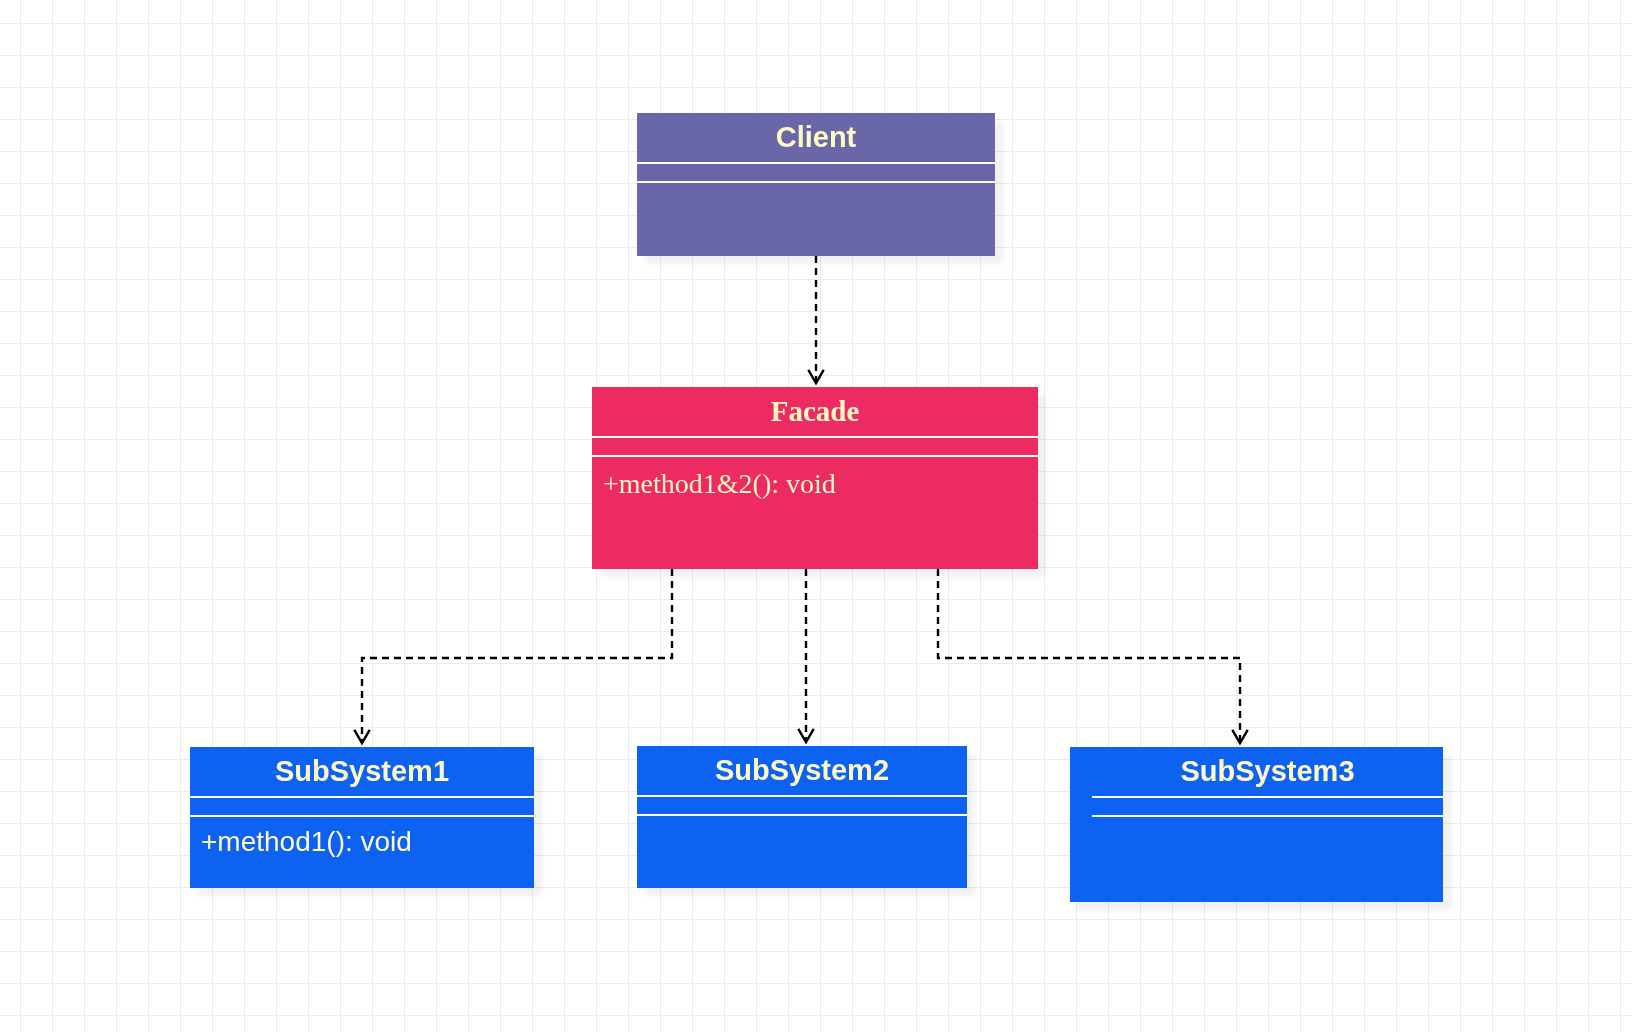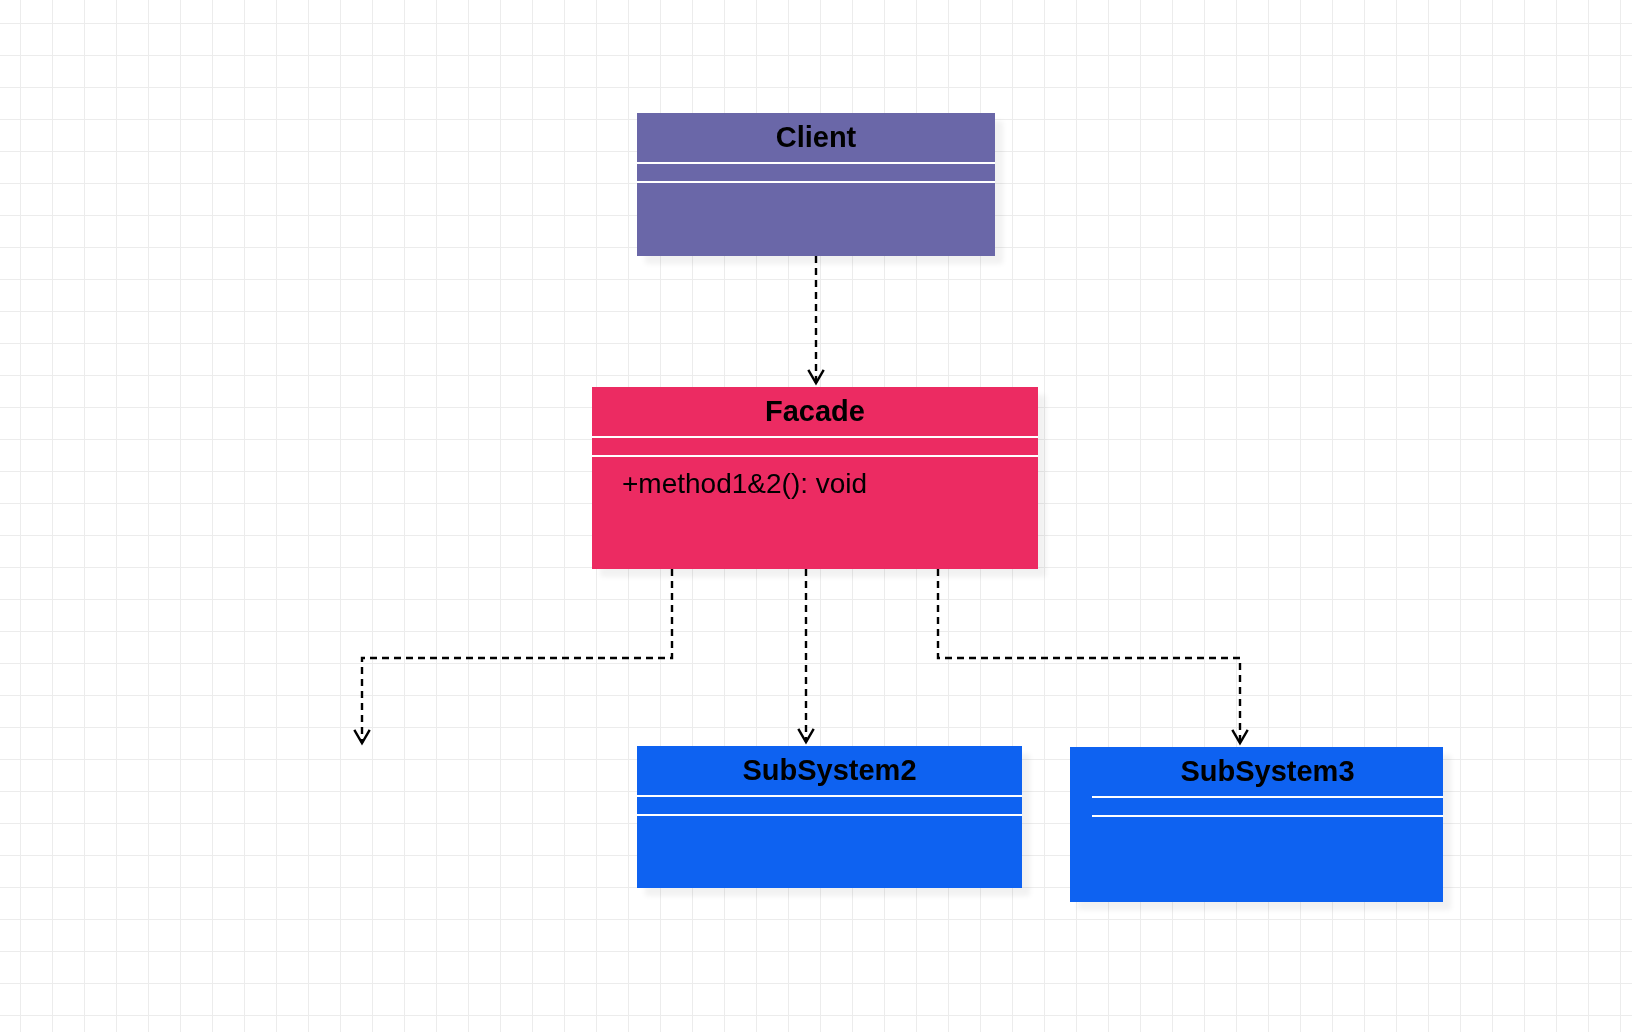--- a/index.html
+++ b/index.html
@@ -25,21 +25,21 @@
     left: 0;
     top: 0;
     width: 1632px;
     height: 1032px;
   }
   .uml-class {
     position: absolute;
     display: flex;
     flex-direction: column;
     box-sizing: border-box;
-    color: #000000;
+    color: #fef9c3;
     box-shadow: 8px 8px 5px rgba(0, 0, 0, 0.055);
   }
   .uml-title {
     box-sizing: border-box;
     height: 51px;
     display: flex;
     align-items: center;
     justify-content: center;
     font-weight: bold;
     font-size: 29px;
@@ -50,26 +50,25 @@
     height: 19px;
     border-bottom: 2px solid #ffffff;
   }
   .uml-methods {
     flex: 1;
     box-sizing: border-box;
     padding: 7px 0 0 11px;
     font-size: 28px;
     line-height: 36px;
     white-space: nowrap;
-    margin-left: 19px;
   }
   #node-client    { left: 637px;  top: 113px; width: 358px; height: 143px; background: #6A67A8; }
-  #node-facade    { left: 592px;  top: 387px; width: 446px; height: 182px; background: #EC2B62; }
+  #node-facade    { left: 592px;  top: 387px; width: 446px; height: 182px; background: #EC2B62; font-family: Liberation Serif, serif; }
   #node-subsystem1{ left: 190px;  top: 747px; width: 344px; height: 141px; background: #0E62F1; }
-  #node-subsystem2{ left: 637px;  top: 746px; width: 385px; height: 142px; background: #0E62F1; }
+  #node-subsystem2{ left: 637px;  top: 746px; width: 330px; height: 142px; background: #0E62F1; }
   #node-subsystem3{ left: 1070px; top: 747px; width: 373px; height: 155px; background: #0E62F1; padding-left: 22px; }
   #node-facade .uml-methods { line-height: 37px; padding-top: 8px; }
   .edge {
     fill: none;
     stroke: #000000;
     stroke-width: 2.4;
     stroke-dasharray: 7 5;
   }
 </style>
 </head>
@@ -96,20 +95,27 @@
   </div>
 
   <div class="uml-class" id="node-facade" style="background: rgb(236, 43, 98);">
     <div class="uml-title">Facade</div>
     <div class="uml-attrs"></div>
     <div class="uml-methods">
       <div>+method1&amp;2(): void</div>
     </div>
   </div>
 
+  <div class="uml-class" id="node-subsystem1" style="background: rgb(14, 98, 241);">
+    <div class="uml-title">SubSystem1</div>
+    <div class="uml-attrs"></div>
+    <div class="uml-methods">
+      <div>+method1(): void</div>
+    </div>
+  </div>
 
   <div class="uml-class" id="node-subsystem2" style="background: rgb(14, 98, 241);">
     <div class="uml-title">SubSystem2</div>
     <div class="uml-attrs"></div>
   </div>
 
   <div class="uml-class" id="node-subsystem3" style="background: rgb(14, 98, 241);">
     <div class="uml-title">SubSystem3</div>
     <div class="uml-attrs"></div>
   </div>

